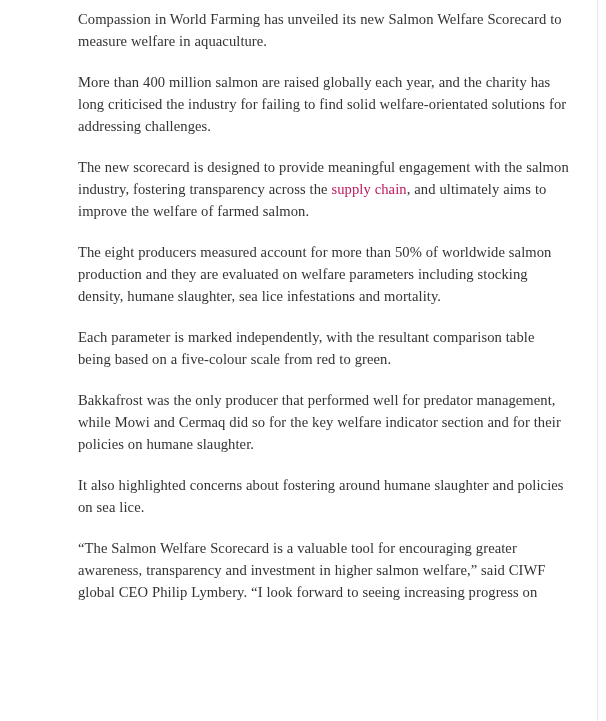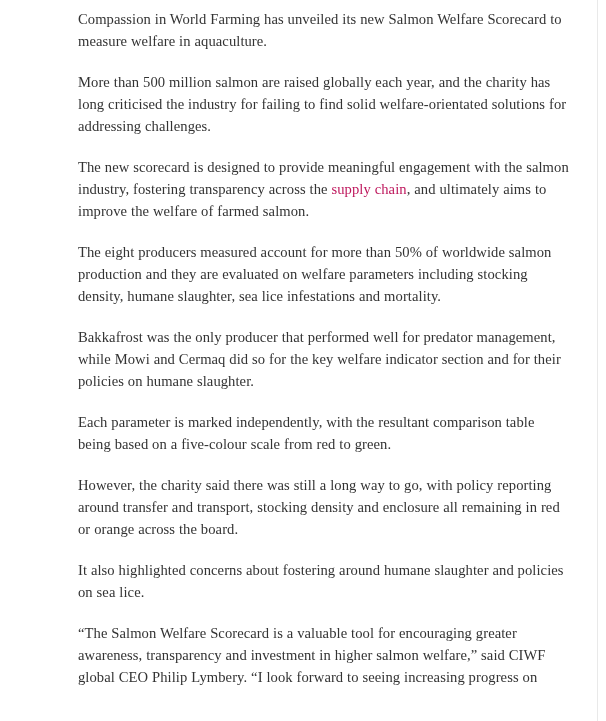--- a/index.html
+++ b/index.html
@@ -68,30 +68,29 @@
 
 <div id="article-surface">
 
   <div id="right-rule"></div>
 
   <div id="article-body">
 
     <p class="para">Compassion in World Farming has unveiled its new Salmon Welfare Scorecard to measure welfare in aquaculture.</p>
 
 
-    <p class="para">More than 500 million salmon are raised globally each year, and the charity has long criticised the industry for failing to find solid welfare-orientated solutions for addressing challenges.</p>
+    <p class="para">More than 400 million salmon are raised globally each year, and the charity has long criticised the industry for failing to find solid welfare-orientated solutions for addressing challenges.</p>
 
     <p class="para"><span>The new scorecard is designed to provide meaningful engagement with the salmon industry, fostering transparency across the </span><a class="inline-link" href="#">supply chain</a><span>, and ultimately aims to improve the welfare of farmed salmon.</span></p>
 
     <p class="para">The eight producers measured account for more than 50% of worldwide salmon production and they are evaluated on welfare parameters including stocking density, humane slaughter, sea lice infestations and mortality.</p>
 
+    <p class="para">Each parameter is marked independently, with the resultant comparison table being based on a five-colour scale from red to green.</p>
+
     <p class="para">Bakkafrost was the only producer that performed well for predator management, while Mowi and Cermaq did so for the key welfare indicator section and for their policies on humane slaughter.</p>
 
-    <p class="para">Each parameter is marked independently, with the resultant comparison table being based on a five-colour scale from red to green.</p>
-
-    <p class="para">However, the charity said there was still a long way to go, with policy reporting around transfer and transport, stocking density and enclosure all remaining in red or orange across the board.</p>
 
     <p class="para">It also highlighted concerns about fostering around humane slaughter and policies on sea lice.</p>
 
     <p class="para"><span>“The Salmon Welfare Scorecard is a valuable tool for encouraging greater awareness, transparency and investment in higher salmon welfare,” said CIWF global CEO Philip Lymbery. “I look forward to seeing increasing progress on </span></p>
 
   </div>
 </div>
 
 </body></html>

